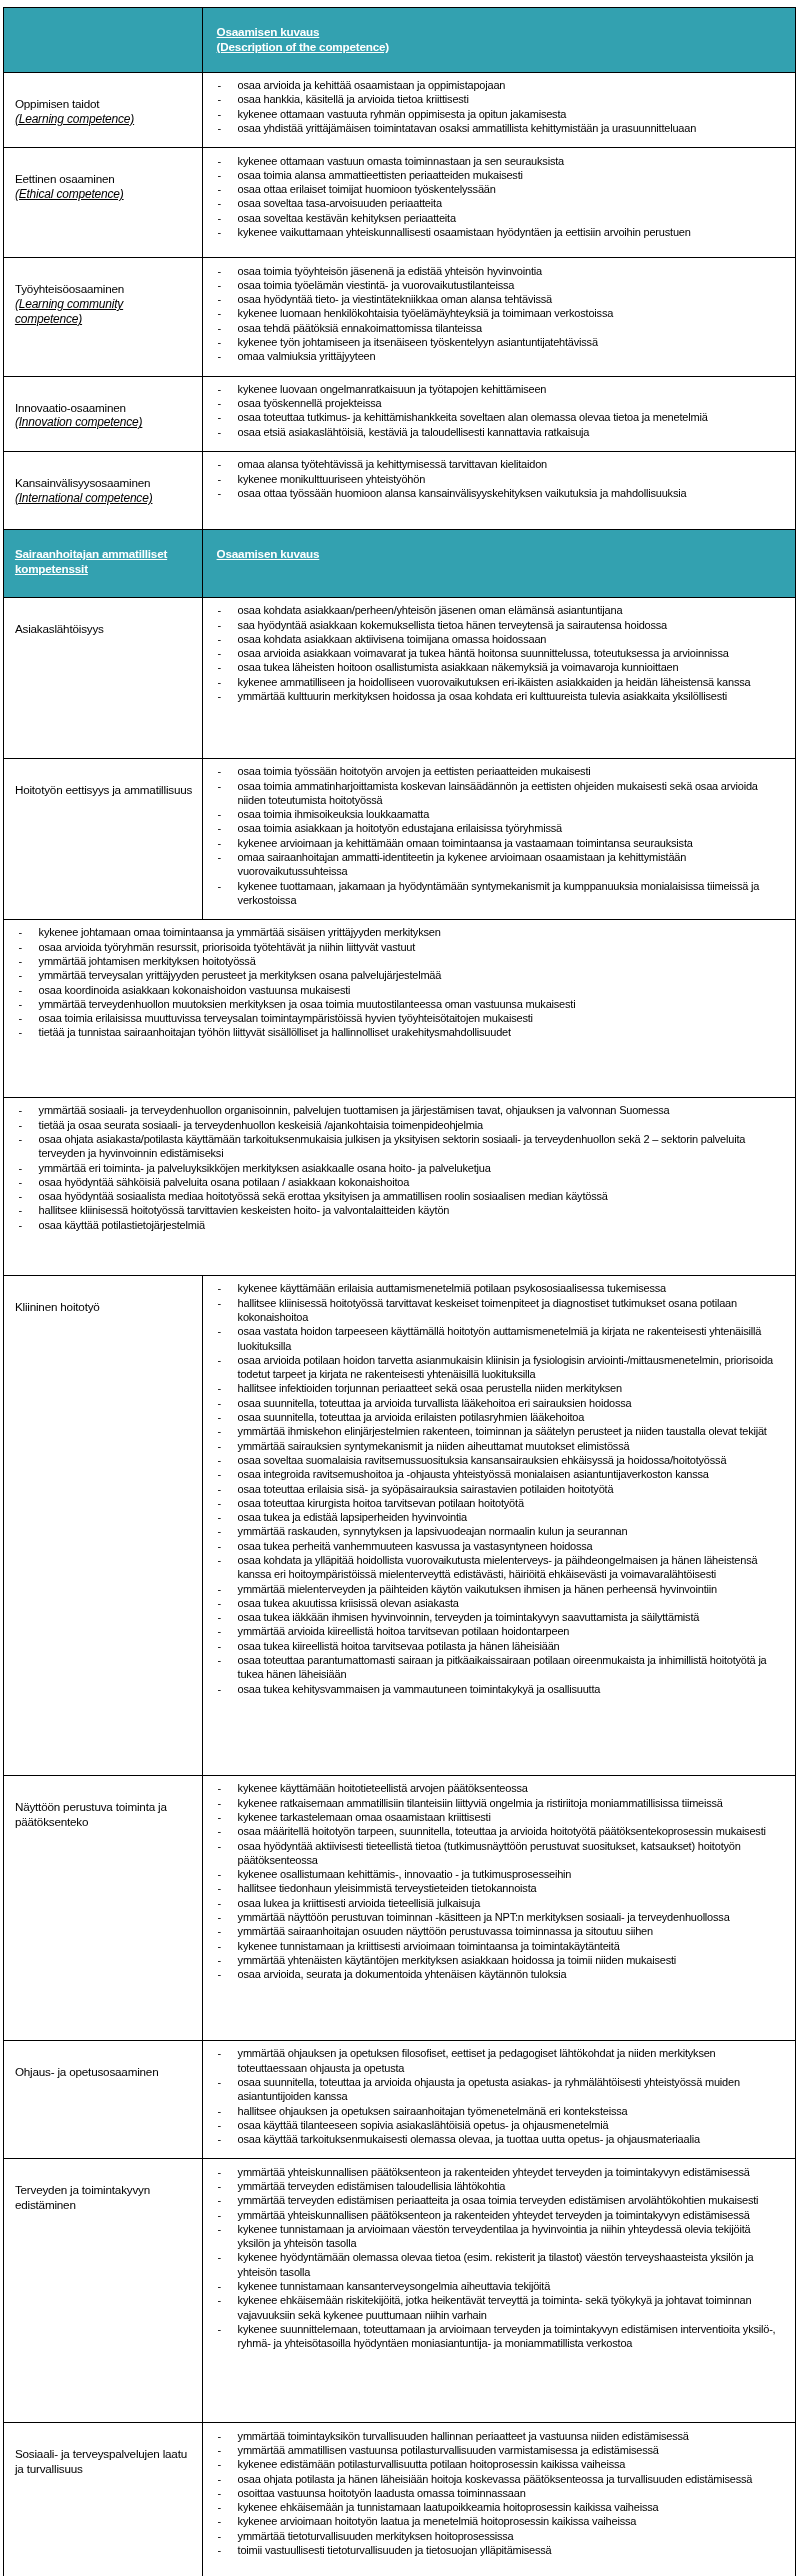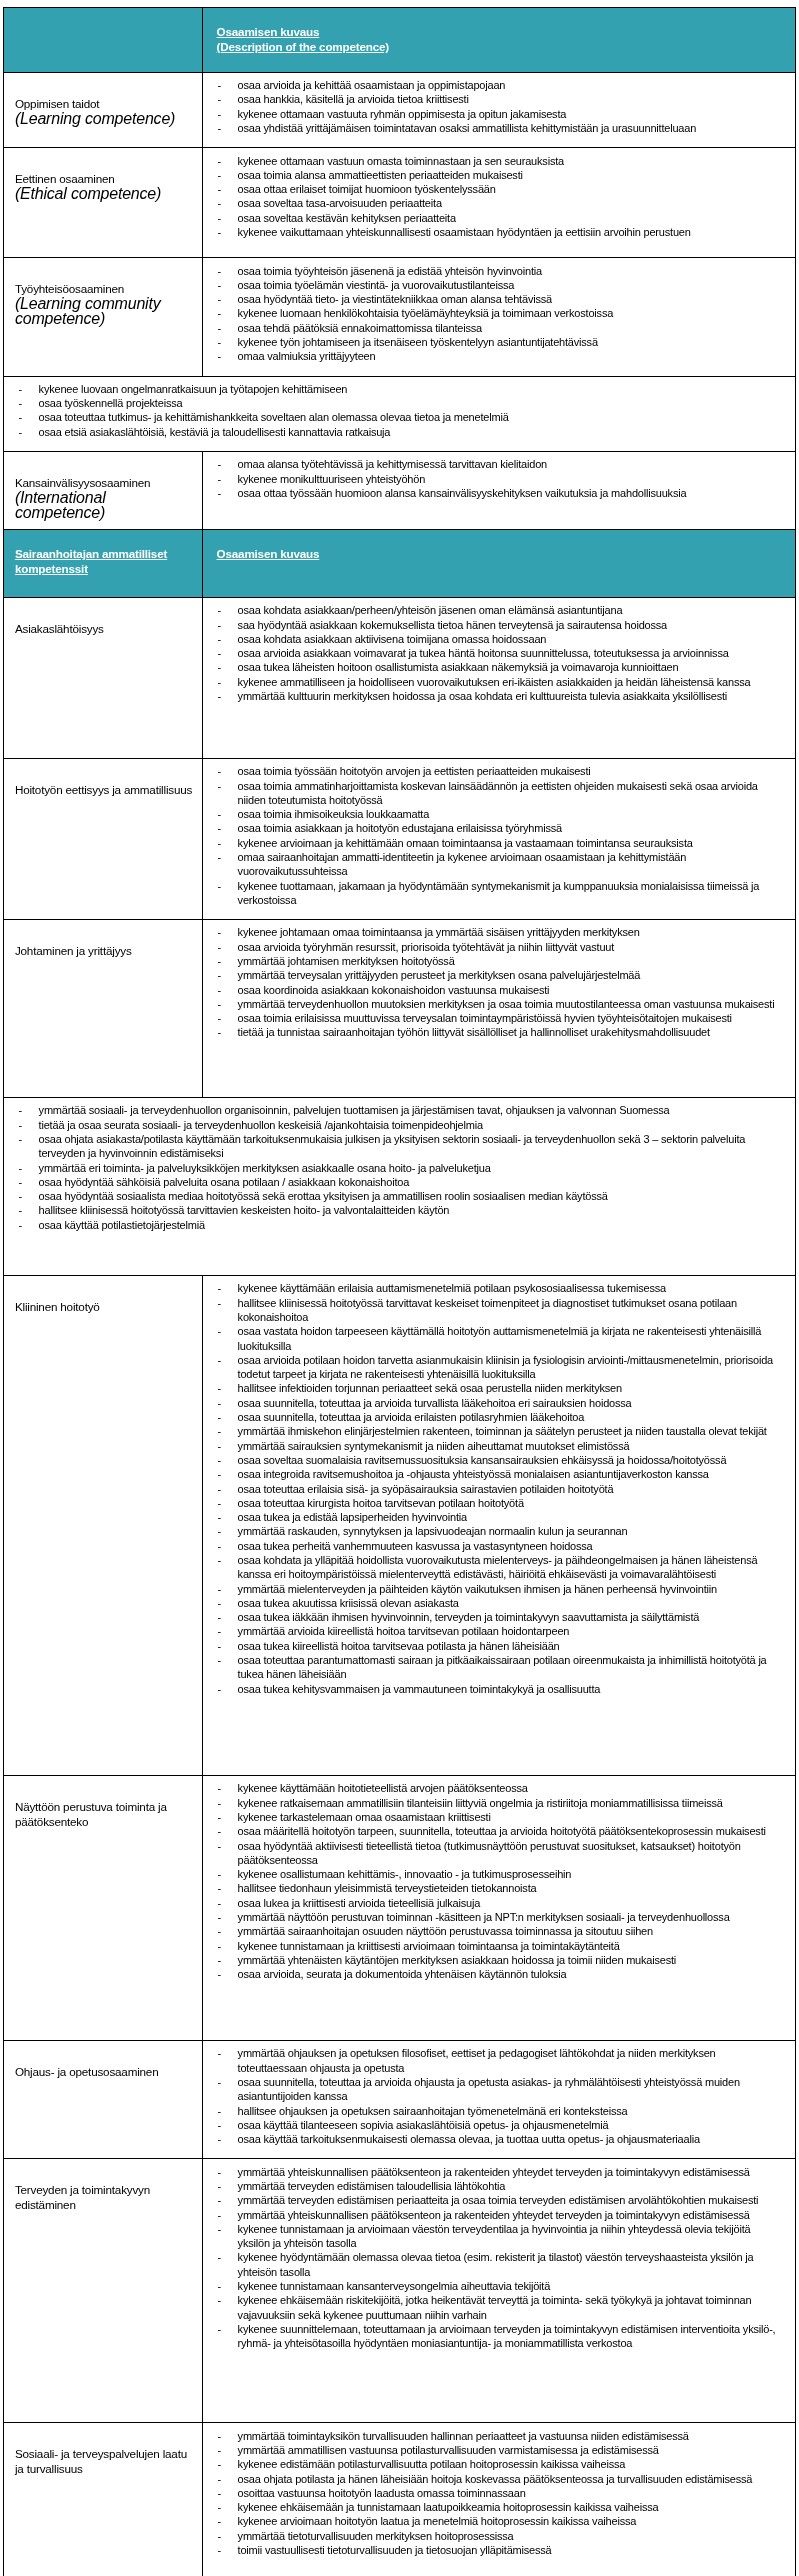--- a/index.html
+++ b/index.html
@@ -41,23 +41,24 @@
     text-decoration: underline;
   }
   .row-title {
     font-weight: normal;
     font-size: 11.7px;
     line-height: 14.8px;
     letter-spacing: -0.2px;
   }
   .row-subtitle {
     font-style: italic;
-    font-size: 16px;
+    font-size: 12px;
     line-height: 14.8px;
     letter-spacing: -0.2px;
+    text-decoration: underline;
   }
   .bullet { display: flex; align-items: flex-start; }
   .dash {
     flex: 0 0 35px;
     box-sizing: border-box;
     padding-left: 14.8px;
     font-size: 11px;
     line-height: 14.3px;
   }
   .btext {
@@ -168,20 +169,24 @@
           <div class="dash">-</div>
           <div class="btext">kykenee työn johtamiseen ja itsenäiseen työskentelyyn asiantuntijatehtävissä</div>
         </div>
         <div class="bullet">
           <div class="dash">-</div>
           <div class="btext">omaa valmiuksia yrittäjyyteen</div>
         </div>
       </div>
     </div>
     <div class="row" style="min-height: 67px;">
+      <div class="cell label-cell">
+        <div class="row-title">Innovaatio-osaaminen</div>
+        <div class="row-subtitle">(Innovation competence)</div>
+      </div>
       <div class="cell desc-cell">
         <div class="bullet">
           <div class="dash">-</div>
           <div class="btext">kykenee luovaan ongelmanratkaisuun ja työtapojen kehittämiseen</div>
         </div>
         <div class="bullet">
           <div class="dash">-</div>
           <div class="btext">osaa työskennellä projekteissa</div>
         </div>
         <div class="bullet">
@@ -286,23 +291,20 @@
           <div class="dash">-</div>
           <div class="btext">omaa sairaanhoitajan ammatti-identiteetin ja kykenee arvioimaan osaamistaan ja kehittymistään vuorovaikutussuhteissa</div>
         </div>
         <div class="bullet">
           <div class="dash">-</div>
           <div class="btext">kykenee tuottamaan, jakamaan ja hyödyntämään syntymekanismit ja kumppanuuksia monialaisissa tiimeissä ja verkostoissa</div>
         </div>
       </div>
     </div>
     <div class="row" style="min-height: 177px;">
-      <div class="cell label-cell">
-        <div class="row-title">Johtaminen ja yrittäjyys</div>
-      </div>
       <div class="cell desc-cell">
         <div class="bullet">
           <div class="dash">-</div>
           <div class="btext">kykenee johtamaan omaa toimintaansa ja ymmärtää sisäisen yrittäjyyden merkityksen</div>
         </div>
         <div class="bullet">
           <div class="dash">-</div>
           <div class="btext">osaa arvioida työryhmän resurssit, priorisoida työtehtävät ja niihin liittyvät vastuut</div>
         </div>
         <div class="bullet">
@@ -336,21 +338,21 @@
         <div class="bullet">
           <div class="dash">-</div>
           <div class="btext">ymmärtää sosiaali- ja terveydenhuollon organisoinnin, palvelujen tuottamisen ja järjestämisen tavat, ohjauksen ja valvonnan Suomessa</div>
         </div>
         <div class="bullet">
           <div class="dash">-</div>
           <div class="btext">tietää ja osaa seurata sosiaali- ja terveydenhuollon keskeisiä /ajankohtaisia toimenpideohjelmia</div>
         </div>
         <div class="bullet">
           <div class="dash">-</div>
-          <div class="btext">osaa ohjata asiakasta/potilasta käyttämään tarkoituksenmukaisia julkisen ja yksityisen sektorin sosiaali- ja terveydenhuollon sekä 3 – sektorin palveluita terveyden ja hyvinvoinnin edistämiseksi</div>
+          <div class="btext">osaa ohjata asiakasta/potilasta käyttämään tarkoituksenmukaisia julkisen ja yksityisen sektorin sosiaali- ja terveydenhuollon sekä 2 – sektorin palveluita terveyden ja hyvinvoinnin edistämiseksi</div>
         </div>
         <div class="bullet">
           <div class="dash">-</div>
           <div class="btext">ymmärtää eri toiminta- ja palveluyksikköjen merkityksen asiakkaalle osana hoito- ja palveluketjua</div>
         </div>
         <div class="bullet">
           <div class="dash">-</div>
           <div class="btext">osaa hyödyntää sähköisiä palveluita osana potilaan / asiakkaan kokonaishoitoa</div>
         </div>
         <div class="bullet">

